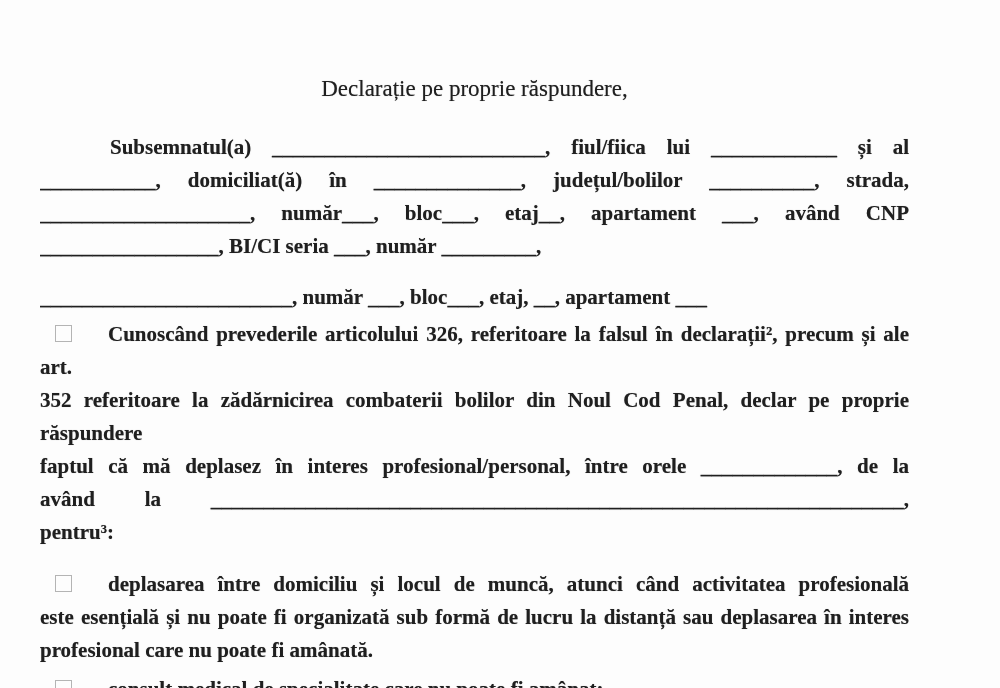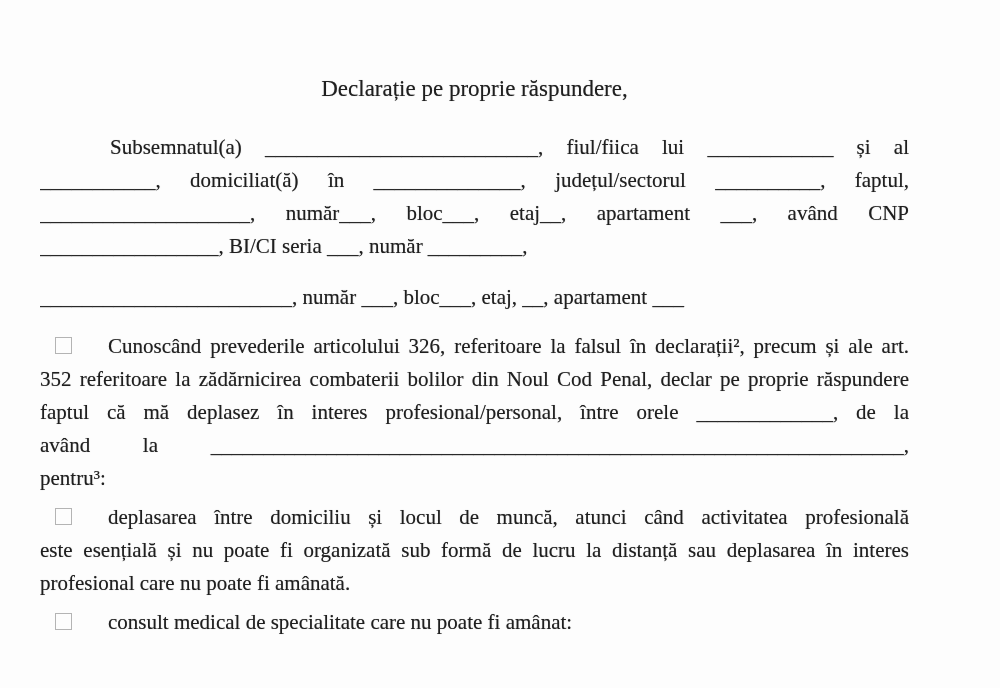--- a/index.html
+++ b/index.html
@@ -19,25 +19,25 @@
     line-height: 33px;
     text-shadow: 0 0 0.7px rgba(45,45,45,0.55);
   }
   .doc-title {
     margin-top: 72px;
     text-align: center;
     font-size: 23px;
     line-height: 33px;
     white-space: nowrap;
   }
-  .para { margin: 0; }
+  .para { margin: 0; font-weight: bold; }
   .para-identity        { margin-top: 26px; }
   .para-residence       { margin-top: 18px; }
-  .para-declaration     { margin-top: 16px; }
-  .para-reason-work     { margin-top: 6px; }
+  .para-declaration     { margin-top: 4px; }
+  .para-reason-work     { margin-top: 19px; }
   .para-reason-medical  { margin-top: 6px; }
   .line {
     min-height: 33px;
     text-align: left;
     overflow: hidden;
     white-space: normal;
   }
   .line.j {
     text-align: justify;
     text-align-last: justify;
@@ -53,21 +53,21 @@
   }
 </style>
 </head>
 <body style="--bg: #fdfdfd; --fg: #1f1f1f; --cb: #b4b4b4;">
 
 <div class="page">
   <div class="doc-title">Declarație pe proprie răspundere,</div>
   <div>
       <div class="para para-identity">
         <div class="line j ind">Subsemnatul(a) __________________________, fiul/fiica lui ____________ și al</div>
-        <div class="line j">___________, domiciliat(ă) în ______________, județul/sectorul __________, faptul,</div>
+        <div class="line j">___________, domiciliat(ă) în ______________, județul/bolilor __________, strada,</div>
         <div class="line j">____________________, număr___, bloc___, etaj__, apartament ___, având CNP</div>
         <div class="line">_________________, BI/CI seria ___, număr _________,</div>
       </div>
       <div class="para para-residence">
         <div class="line">________________________, număr ___, bloc___, etaj, __, apartament ___</div>
       </div>
       <div class="para para-declaration">
         <div class="line j"><span class="cbx"></span>Cunoscând prevederile articolului 326, referitoare la falsul în declarații², precum și ale art.</div>
         <div class="line j">352 referitoare la zădărnicirea combaterii bolilor din Noul Cod Penal, declar pe proprie răspundere</div>
         <div class="line j">faptul că mă deplasez în interes profesional/personal, între orele _____________, de la</div>

